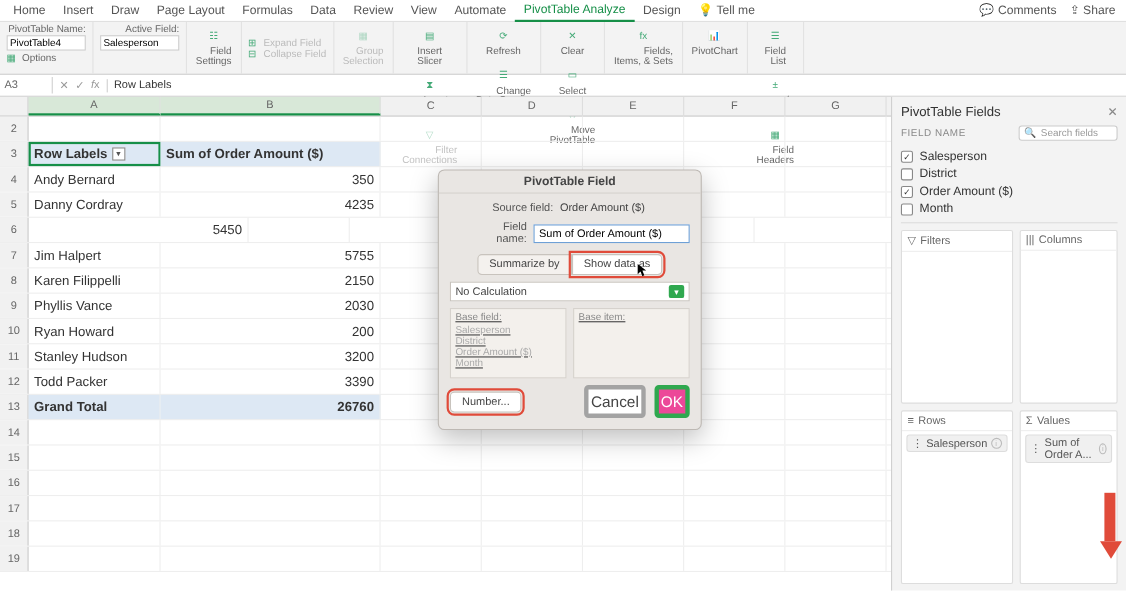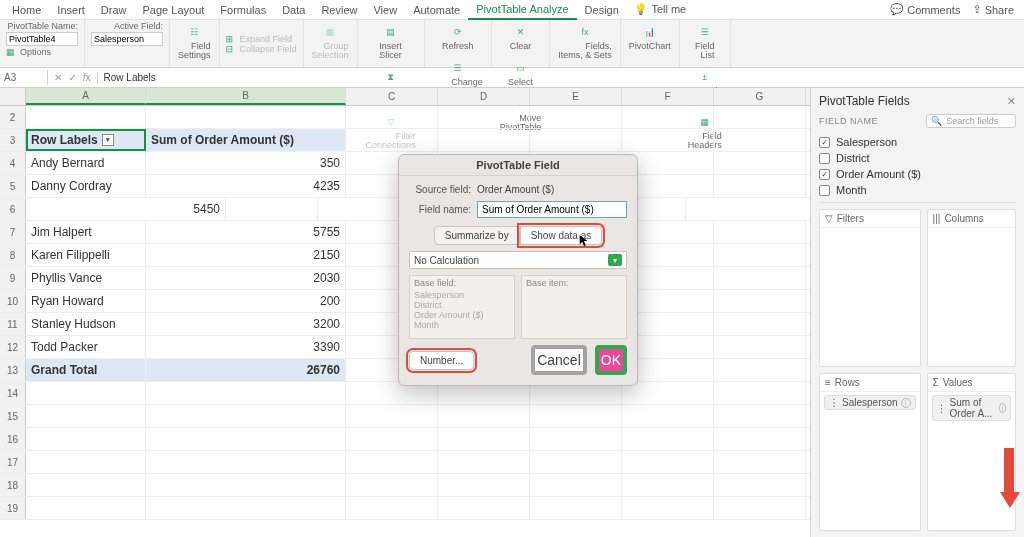--- a/index.html
+++ b/index.html
@@ -68,32 +68,32 @@
 .fp-area-hd { font-size:10px; color:#666; padding:3px 5px; border-bottom:1px solid #eee; display:flex; align-items:center; gap:4px;}
 .fp-area-body { flex:1; padding:3px 4px; font-size:10px; color:#555; }
 .fp-pill { background:#f0f0f0; border:1px solid #ddd; border-radius:3px; padding:1px 4px; display:flex; align-items:center; gap:3px; }
 .info-circ { width:10px;height:10px;border:1px solid #bbb;border-radius:50%;font-size:7px;color:#bbb;display:inline-flex;align-items:center;justify-content:center;}
 
 
 .dialog { position:absolute; left:398px; top:66px; width:240px; background:#e9e6e3; border:1px solid #bdb8b3; border-radius:6px; box-shadow:0 8px 24px rgba(0,0,0,.25); font-size:10px; color:#444; }
 .dialog-title { text-align:center; font-weight:600; padding:4px 0; border-bottom:1px solid #d6d2cd; font-size:11px;}
 .dlg-body { padding:8px 10px 10px; display:flex; flex-direction:column; gap:6px; }
 .dlg-row { display:flex; align-items:center; gap:6px; }
-.dlg-row label { width:62px; text-align:right; color:#555; }
+.dlg-row label { width:62px; text-align:right; color:#555;margin-left:32px; }
 .dlg-input { flex:1; border:1px solid #6ea0d6; background:#fff; padding:2px 4px; font-size:10px; }
 .tab-pair { display:flex; justify-content:center; gap:0; margin-top:2px;}
 .tab-btn { padding:3px 10px; background:#f4f1ee; border:1px solid #c8c3bd; font-size:10px; cursor:pointer;}
 .tab-btn.left{border-radius:4px 0 0 4px;}
 .tab-btn.right{border-radius:0 4px 4px 0;background:#fff;}
 .red-box { outline:2px solid #e04b3a; outline-offset:1px; }
 .cursor-img { position:absolute; width:10px; height:12px; }
 .cursor-img svg { width:10px; height:12px; }
 .calc-select { width:100%; background:#fff; border:1px solid #c8c3bd; padding:2px 4px; display:flex; justify-content:space-between; align-items:center;}
 .calc-select .chev { width:14px;height:12px;background:#2fa84f;border-radius:2px;display:flex;align-items:center;justify-content:center;color:#fff;font-size:8px;}
-.base-cols { display:flex; gap:6px; }
+.base-cols { display:flex; gap:6px;text-decoration:underline; }
 .base-box { flex:1; background:#f3f0ec; border:1px solid #d6d2cd; height:64px; padding:2px 4px; font-size:9px; color:#aaa;}
 .base-box .lbl { color:#888; margin-bottom:2px; }
 .dlg-btns { display:flex; justify-content:flex-end; gap:8px; align-items:center;}
 .dlg-btn { padding:3px 2px; border:4px solid #a3a3a3; border-radius:4px; background:#fff; font-size:14px; cursor:pointer;}
 .dlg-btn.ok { background:#ec4899; color:#fff; border-color:#2fa84f;}
 .num-btn { padding:3px 10px; border:1px solid #c8c3bd; border-radius:4px; background:#fff; font-size:10px;}
 
 
 .red-arrow { position:absolute; right:6px; top:360px; width:18px; height:60px; }
 .red-arrow .shaft { width:10px; height:44px; background:#e04b3a; margin:0 auto; }

